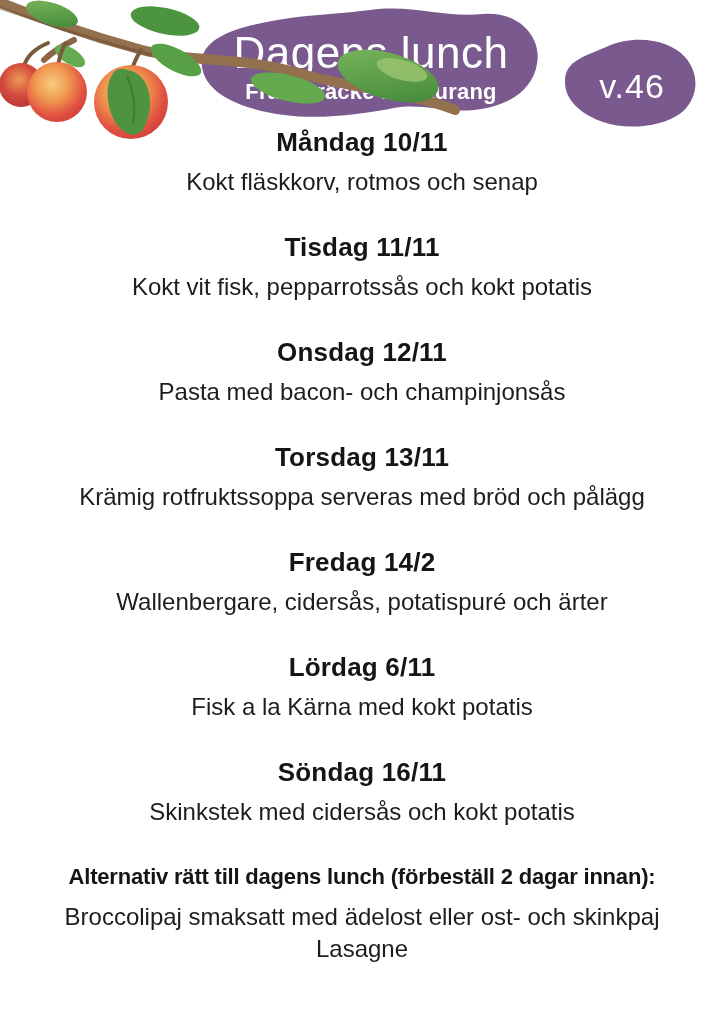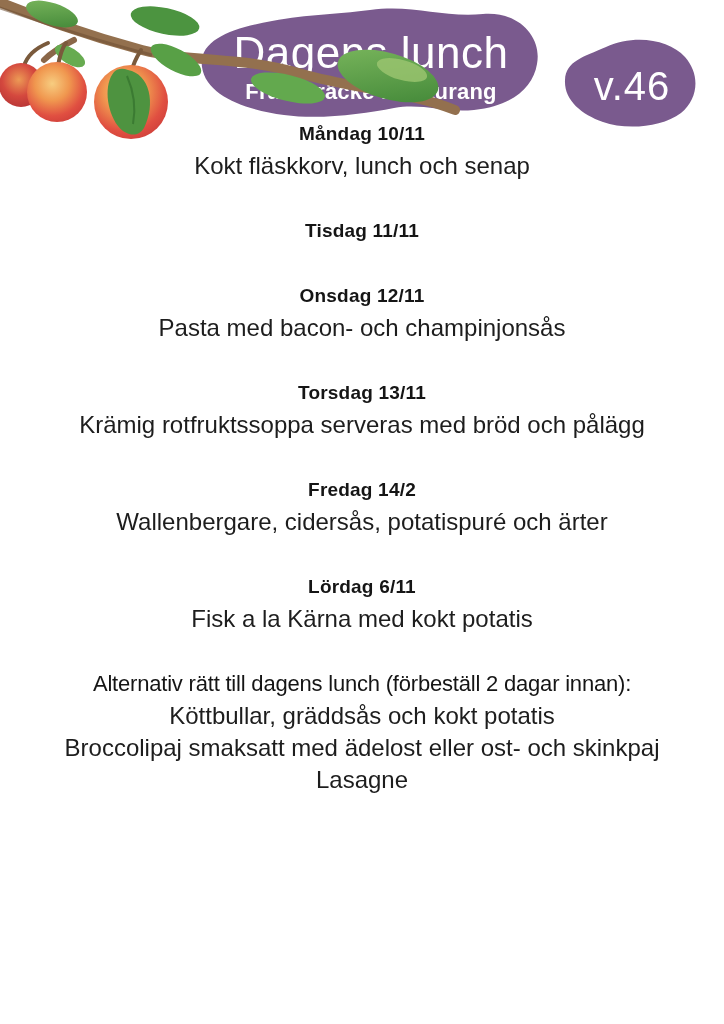--- a/index.html
+++ b/index.html
@@ -45,41 +45,41 @@
     color: #ffffff; margin-top: 3px; letter-spacing: 0.2px;
   }
 
   .week-blob {
     position: absolute; left: 561px; top: 36px; width: 142px; height: 96px;
     z-index: 2;
   }
   .week-blob .blob-text {
     position: absolute; inset: 0; z-index: 2;
     display: flex; align-items: center; justify-content: center;
-    color: #ffffff; font-size: 40px; font-weight: 400; letter-spacing: 1px;
+    color: #ffffff; font-size: 34px; font-weight: 400; letter-spacing: 1px;
     padding-top: 4px;
     text-align: center;
   }
 
   
   .content {
     position: absolute; top: 118px; left: 0; width: 724px;
     text-align: center; z-index: 1;
   }
   .day-section { margin: 0 0 33px 0; }
   .day-heading {
-    margin: 0; font-size: 19px; font-weight: 700; line-height: 32px;
+    margin: 8px; font-size: 26px; font-weight: 700; line-height: 32px;
     color: #151515; letter-spacing: 0.2px;
   }
   .dish {
     font-size: 24px; font-weight: 400; line-height: 32px; color: #1d1d1d;
   }
   .alt-section { margin: 0; }
   .alt-heading {
-    margin: 0; font-size: 22px; font-weight: 400; line-height: 32px;
+    margin: 8px; font-size: 22px; font-weight: 700; line-height: 32px;
     color: #151515; letter-spacing: -0.2px; white-space: nowrap;
   }
 </style>
 </head>
 <body>
 
 <div class="page">
 
   <div class="header">
 
@@ -146,26 +146,29 @@
       </svg>
       <div class="blob-text">v.46</div>
     </div>
   </div>
 
   <div class="content">
     <div id="menu-days">
   <section class="day-section">
     <h2 class="day-heading">Måndag 10/11</h2>
     <div class="day-dishes">
-            <div class="dish">Kokt fläskkorv, lunch och senap</div>
+            <div class="dish">Kokt fläskkorv, rotmos och senap</div>
           </div>
   </section>
 
   <section class="day-section">
     <h2 class="day-heading">Tisdag 11/11</h2>
+    <div class="day-dishes">
+            <div class="dish">Kokt vit fisk, pepparrotssås och kokt potatis</div>
+          </div>
   </section>
 
   <section class="day-section">
     <h2 class="day-heading">Onsdag 12/11</h2>
     <div class="day-dishes">
             <div class="dish">Pasta med bacon- och champinjonsås</div>
           </div>
   </section>
 
   <section class="day-section">
@@ -182,24 +185,29 @@
           </div>
   </section>
 
   <section class="day-section">
     <h2 class="day-heading">Lördag 6/11</h2>
     <div class="day-dishes">
             <div class="dish">Fisk a la Kärna med kokt potatis</div>
           </div>
   </section>
 
+  <section class="day-section">
+    <h2 class="day-heading">Söndag 16/11</h2>
+    <div class="day-dishes">
+            <div class="dish">Skinkstek med cidersås och kokt potatis</div>
+          </div>
+  </section>
 </div>
 
     <section class="alt-section">
       <h2 class="alt-heading">Alternativ rätt till dagens lunch (förbeställ 2 dagar innan):</h2>
       <div id="alt-items">
-          <div class="dish">Köttbullar, gräddsås och kokt potatis</div>
           <div class="dish">Broccolipaj smaksatt med ädelost eller ost- och skinkpaj</div>
           <div class="dish">Lasagne</div>
         </div>
     </section>
   </div>
 </div>
 
 </body></html>

